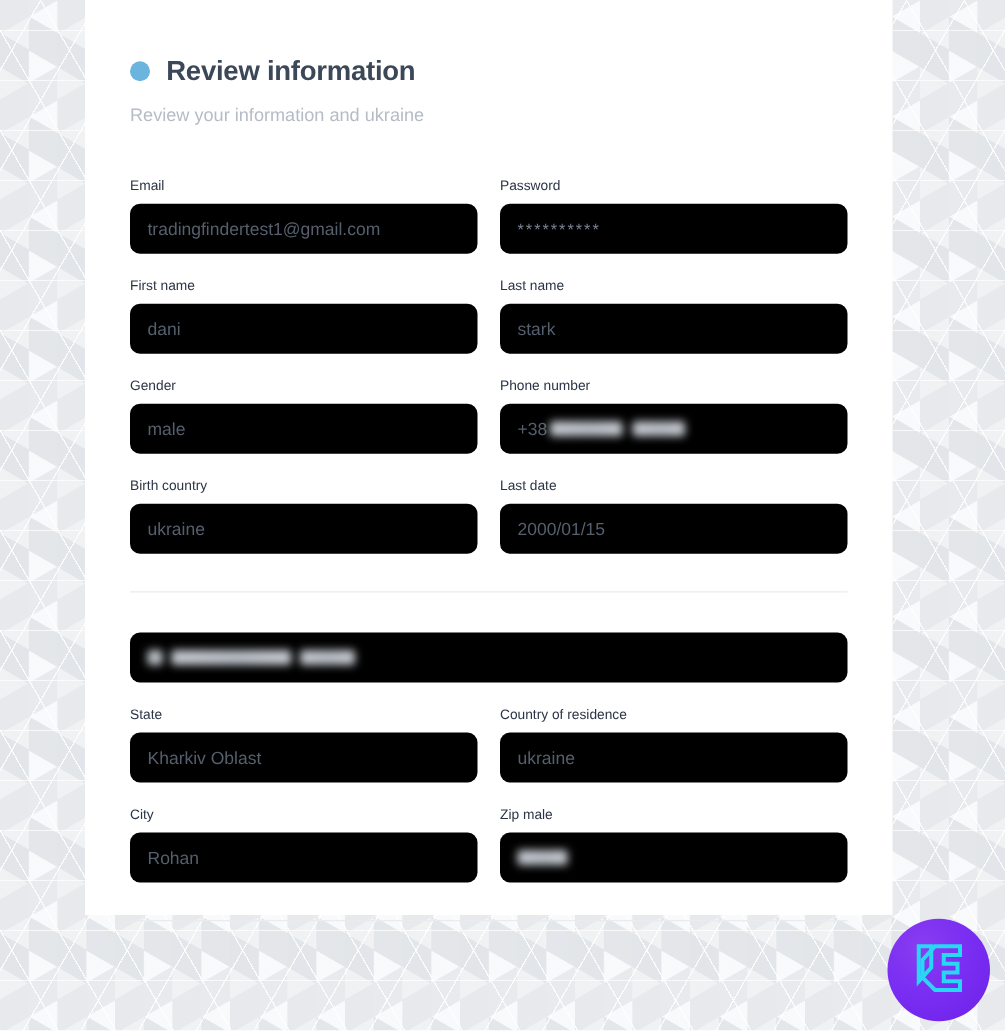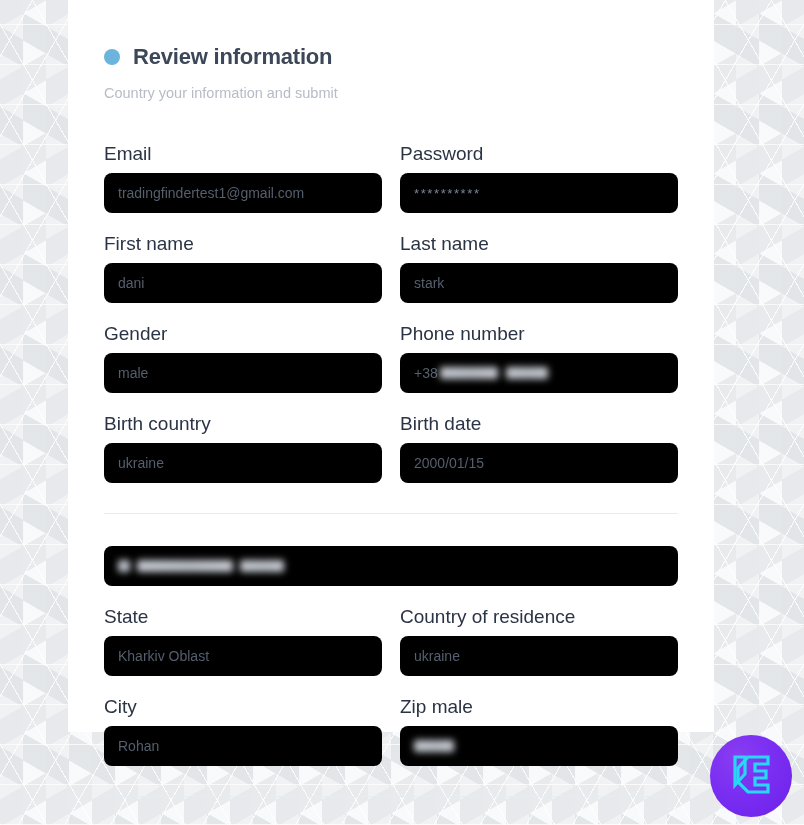--- a/index.html
+++ b/index.html
@@ -86,21 +86,21 @@
     grid-template-columns: 1fr 1fr;
     column-gap: 18px;
     row-gap: 0;
     margin-top: 42px;
   }
   .field { padding-bottom: 20px; }
   .field.full { grid-column: 1 / -1; }
 
   .field-label {
     display: block;
-    font-size: 19px;
+    font-size: 11px;
     color: #2b3445;
     font-weight: normal;
     margin-bottom: 8px;
   }
 
   .field-box {
     height: 40px;
     background: #000000;
     border-radius: 8px;
     display: flex;
@@ -162,21 +162,21 @@
 
 <div class="page-bg"></div>
 
 <div class="card">
   <div class="card-inner">
 
     <div class="section-head">
       <span class="head-bullet"></span>
       <h1 class="head-title">Review information</h1>
     </div>
-    <div class="section-sub">Country your information and submit</div>
+    <div class="section-sub">Review your information and ukraine</div>
 
     <div class="form-grid">
 
       <div class="field">
         <span class="field-label">Email</span>
         <div class="field-box">tradingfindertest1@gmail.com</div>
       </div>
 
       <div class="field">
         <span class="field-label">Password</span>
@@ -206,21 +206,21 @@
             <span class="redact w-phone-b"></span>
         </div>
       </div>
 
       <div class="field">
         <span class="field-label">Birth country</span>
         <div class="field-box">ukraine</div>
       </div>
 
       <div class="field">
-        <span class="field-label">Birth date</span>
+        <span class="field-label">Last date</span>
         <div class="field-box">2000/01/15</div>
       </div>
 
     </div>
 
     <div class="divider"></div>
     <div class="gap-after-divider"></div>
 
     <div class="form-grid" style="margin-top:0;">
 

